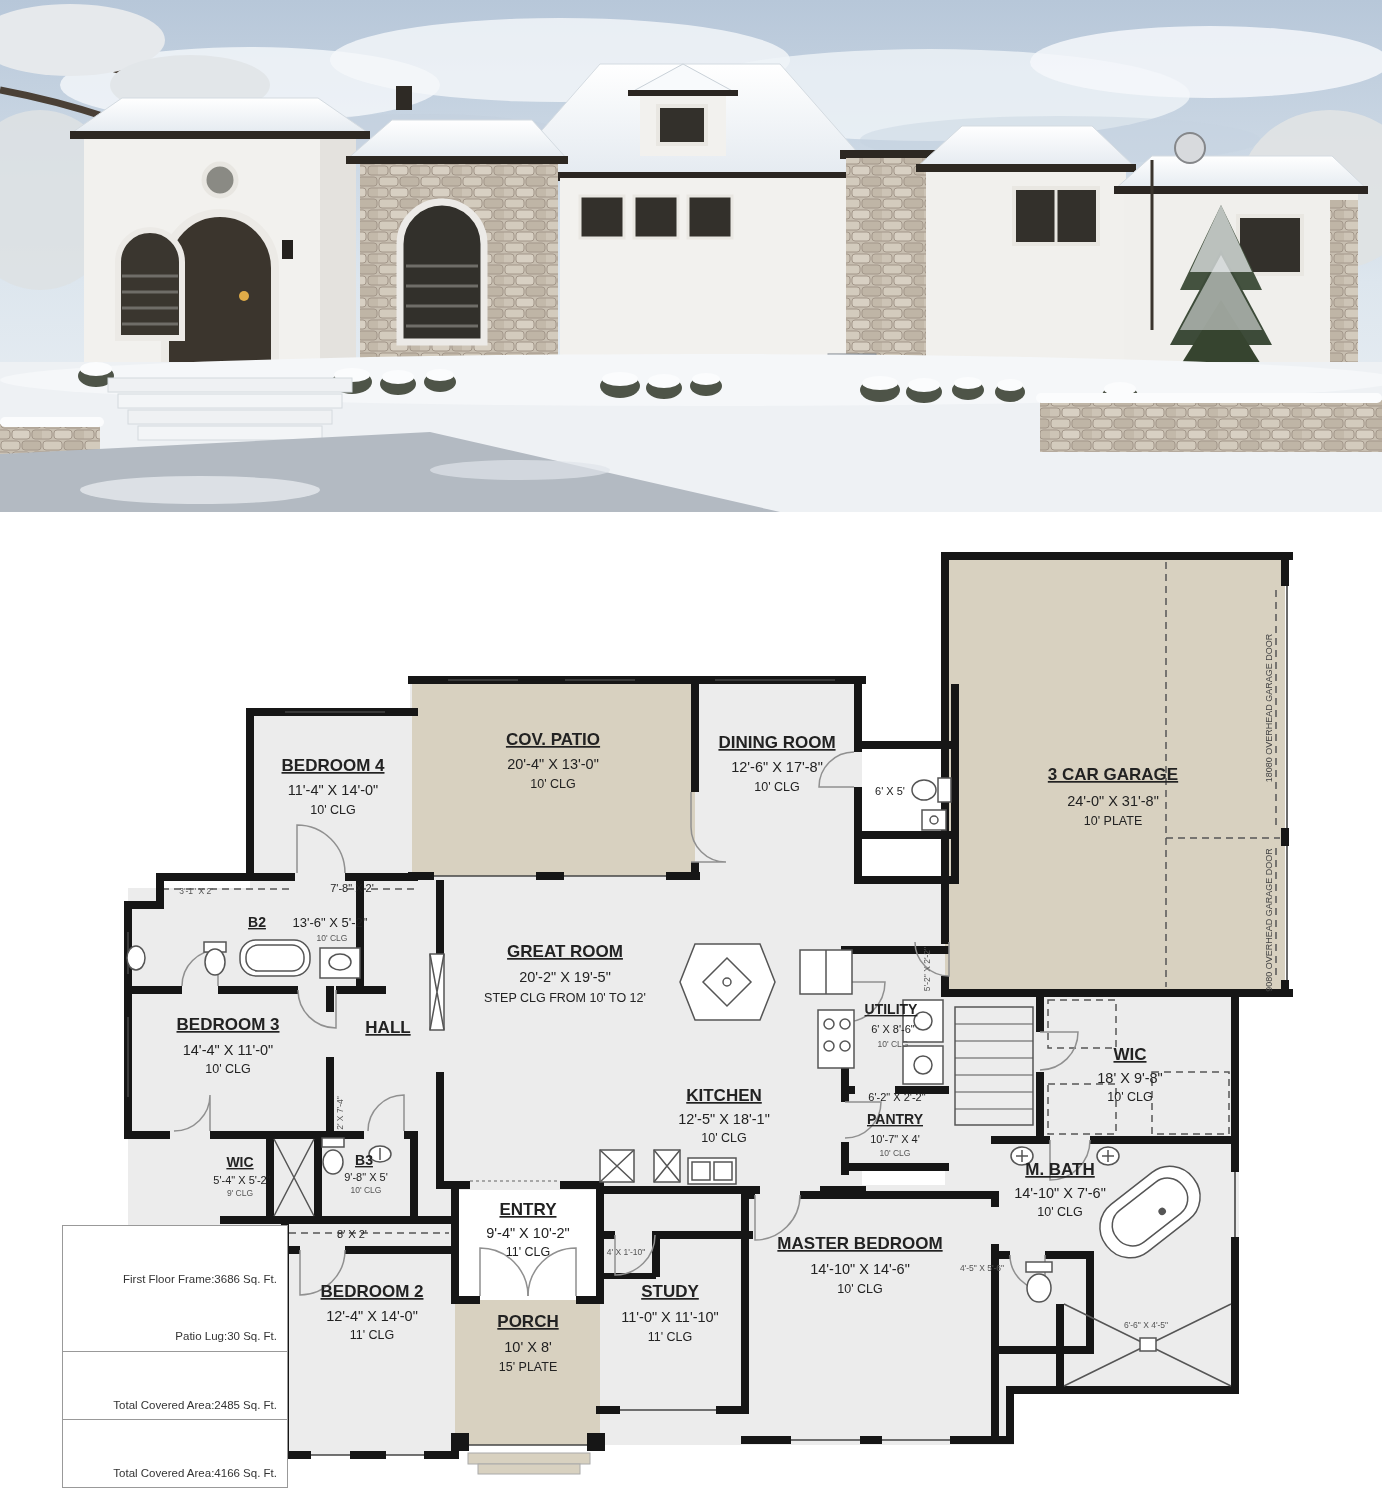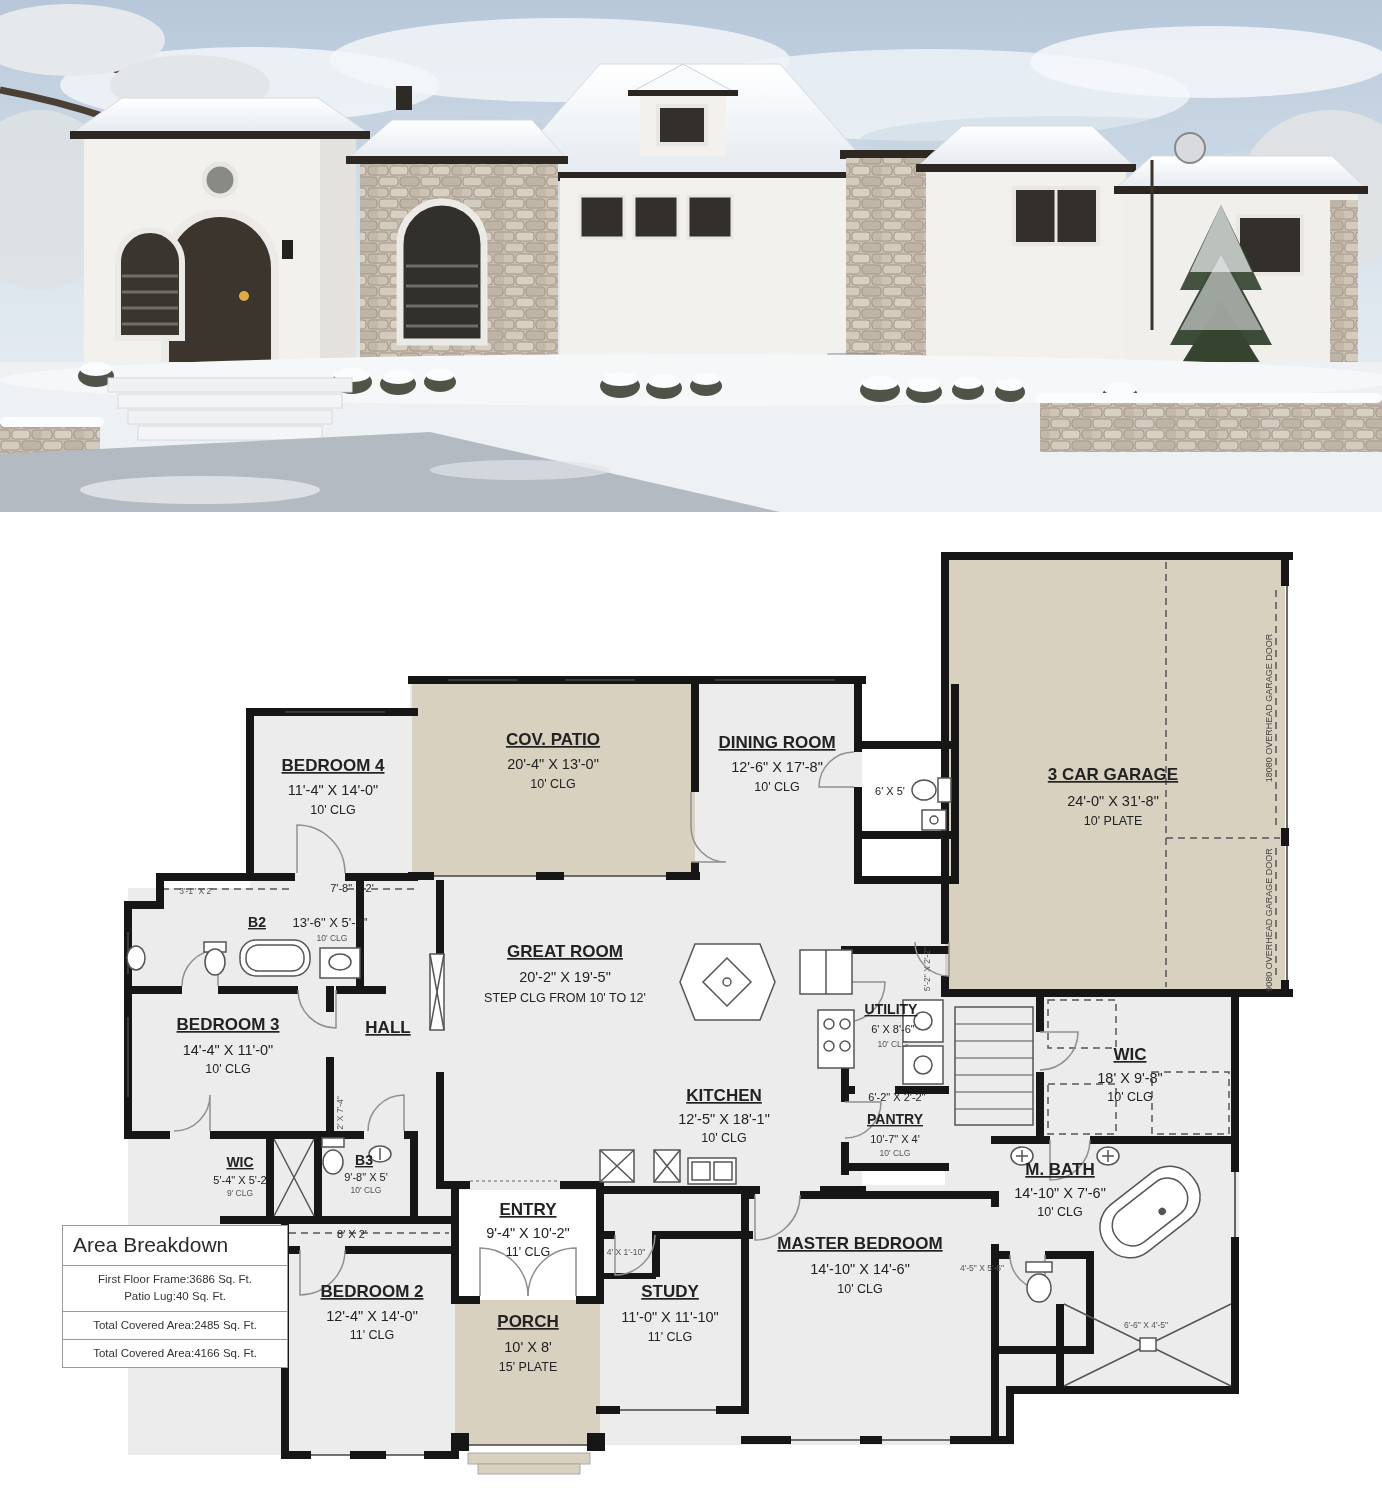--- a/index.html
+++ b/index.html
@@ -17,21 +17,21 @@
   .md{font-size:13px;}
   .sm{font-size:11px;}
   .xs{font-size:8.5px;fill:#555;}
   .gd{font-size:9px;fill:#444;}
   
   .ab{position:absolute;left:62px;top:1225px;width:224px;background:#fff;
       border:1.6px solid #999;font-size:11.5px;color:#333;z-index:5;}
   .ab-title{font-size:21px;color:#2b2b2b;padding:7px 10px 8px;border-bottom:1.6px solid #999;}
   .ab-sec{border-bottom:1.6px solid #999;padding:5px 10px;}
   .ab-sec:last-child{border-bottom:none;}
-  .ab-row{display:flex;justify-content:center;line-height:1.5;}
+  .ab-row{display:flex;justify-content:flex-end;line-height:1.5;margin-top:40px;}
 </style>
 </head>
 <body>
 
 <div class="page">
 
   <div class="photo-wrap">
   <svg viewBox="0 0 1382 512" width="1382" height="512">
     <defs>
       <linearGradient id="sky" x1="0" y1="0" x2="0" y2="1">
@@ -507,29 +507,28 @@
       <text class="xs" x="1146" y="816">6'-6" X 4'-5"</text>
       <text class="xs" transform="rotate(-90 343 601)" x="343" y="601">2' X 7'-4"</text>
       <text class="xs" transform="rotate(-90 930 457)" x="930" y="457">5'-2" X 2'-2"</text>
       <text class="gd" transform="rotate(-90 1272 196)" x="1272" y="196">18080 OVERHEAD GARAGE DOOR</text>
       <text class="gd" transform="rotate(-90 1272 408)" x="1272" y="408">9080 OVERHEAD GARAGE DOOR</text>
     </g>
   </svg>
   </div>
 
   <div class="ab">
-    <div class="ab-title">Area Breakdown</div>
     <div class="ab-sec">
       <div class="ab-row">
         <span>First Floor Frame:</span>
         <span>3686 Sq. Ft.</span>
       </div>
       <div class="ab-row">
         <span>Patio Lug:</span>
-        <span>40 Sq. Ft.</span>
+        <span>30 Sq. Ft.</span>
       </div>
     </div>
     <div class="ab-sec">
       <div class="ab-row">
         <span>Total Covered Area:</span>
         <span>2485 Sq. Ft.</span>
       </div>
     </div>
     <div class="ab-sec">
       <div class="ab-row">

